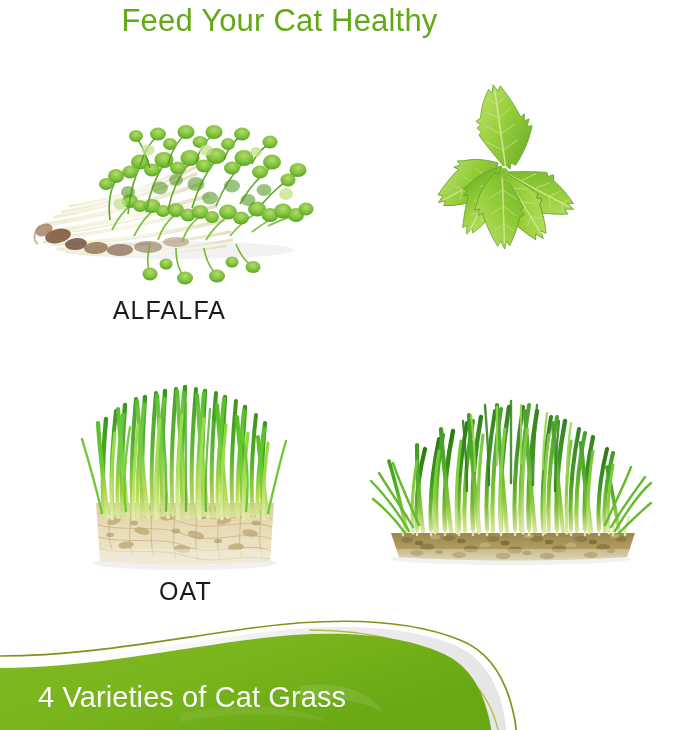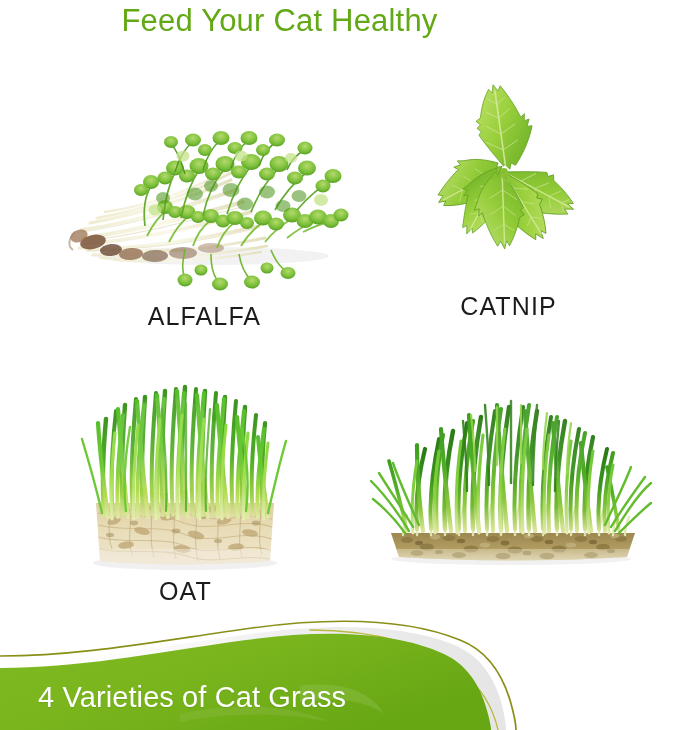--- a/index.html
+++ b/index.html
@@ -37,21 +37,21 @@
     left: 0;
     top: 50px;
     width: 679px;
     height: 570px;
   }
   .variety-cell {
     position: absolute;
     width: 339px;
     height: 285px;
   }
-  .variety-cell.r0c0 { left: 0;    top: 10px; margin-left: 35px; }
+  .variety-cell.r0c0 { left: 0;    top: 4px; }
   .variety-cell.r0c1 { left: 339px; top: 0; }
   .variety-cell.r1c0 { left: 16px;    top: 285px; }
   .variety-cell.r1c1 { left: 339px; top: 285px; }
 
   .variety-art {
     position: absolute;
     left: 0;
     top: 0;
     width: 339px;
     height: 240px;
@@ -422,21 +422,20 @@
                 <path d="M2 -54 L 12 -60"></path>
             </g>
           </g>
 
           <circle cx="0" cy="2" r="4" fill="#89c333"></circle>
           <path d="M-3 4 C 0 10, 4 12, 8 12" stroke="#8cc436" stroke-width="2.4" fill="none"></path>
           <path d="M1 0 C -4 6, -9 8, -13 8" stroke="#82bd2e" stroke-width="2.2" fill="none"></path>
         </g>
       </svg>
     </div>
-    <div class="variety-label">CATNIP</div>
   </div>
 
   <div class="variety-cell r1c0">
     <div class="variety-art">
       <svg viewBox="0 0 339 240" xmlns="http://www.w3.org/2000/svg">
         <defs>
           <linearGradient id="oat-bladeA" x1="0%" y1="0%" x2="0%" y2="100%">
             <stop offset="0%" stop-color="#58bf2c"></stop>
             <stop offset="45%" stop-color="#6ec936"></stop>
             <stop offset="78%" stop-color="#b6dc53"></stop>

